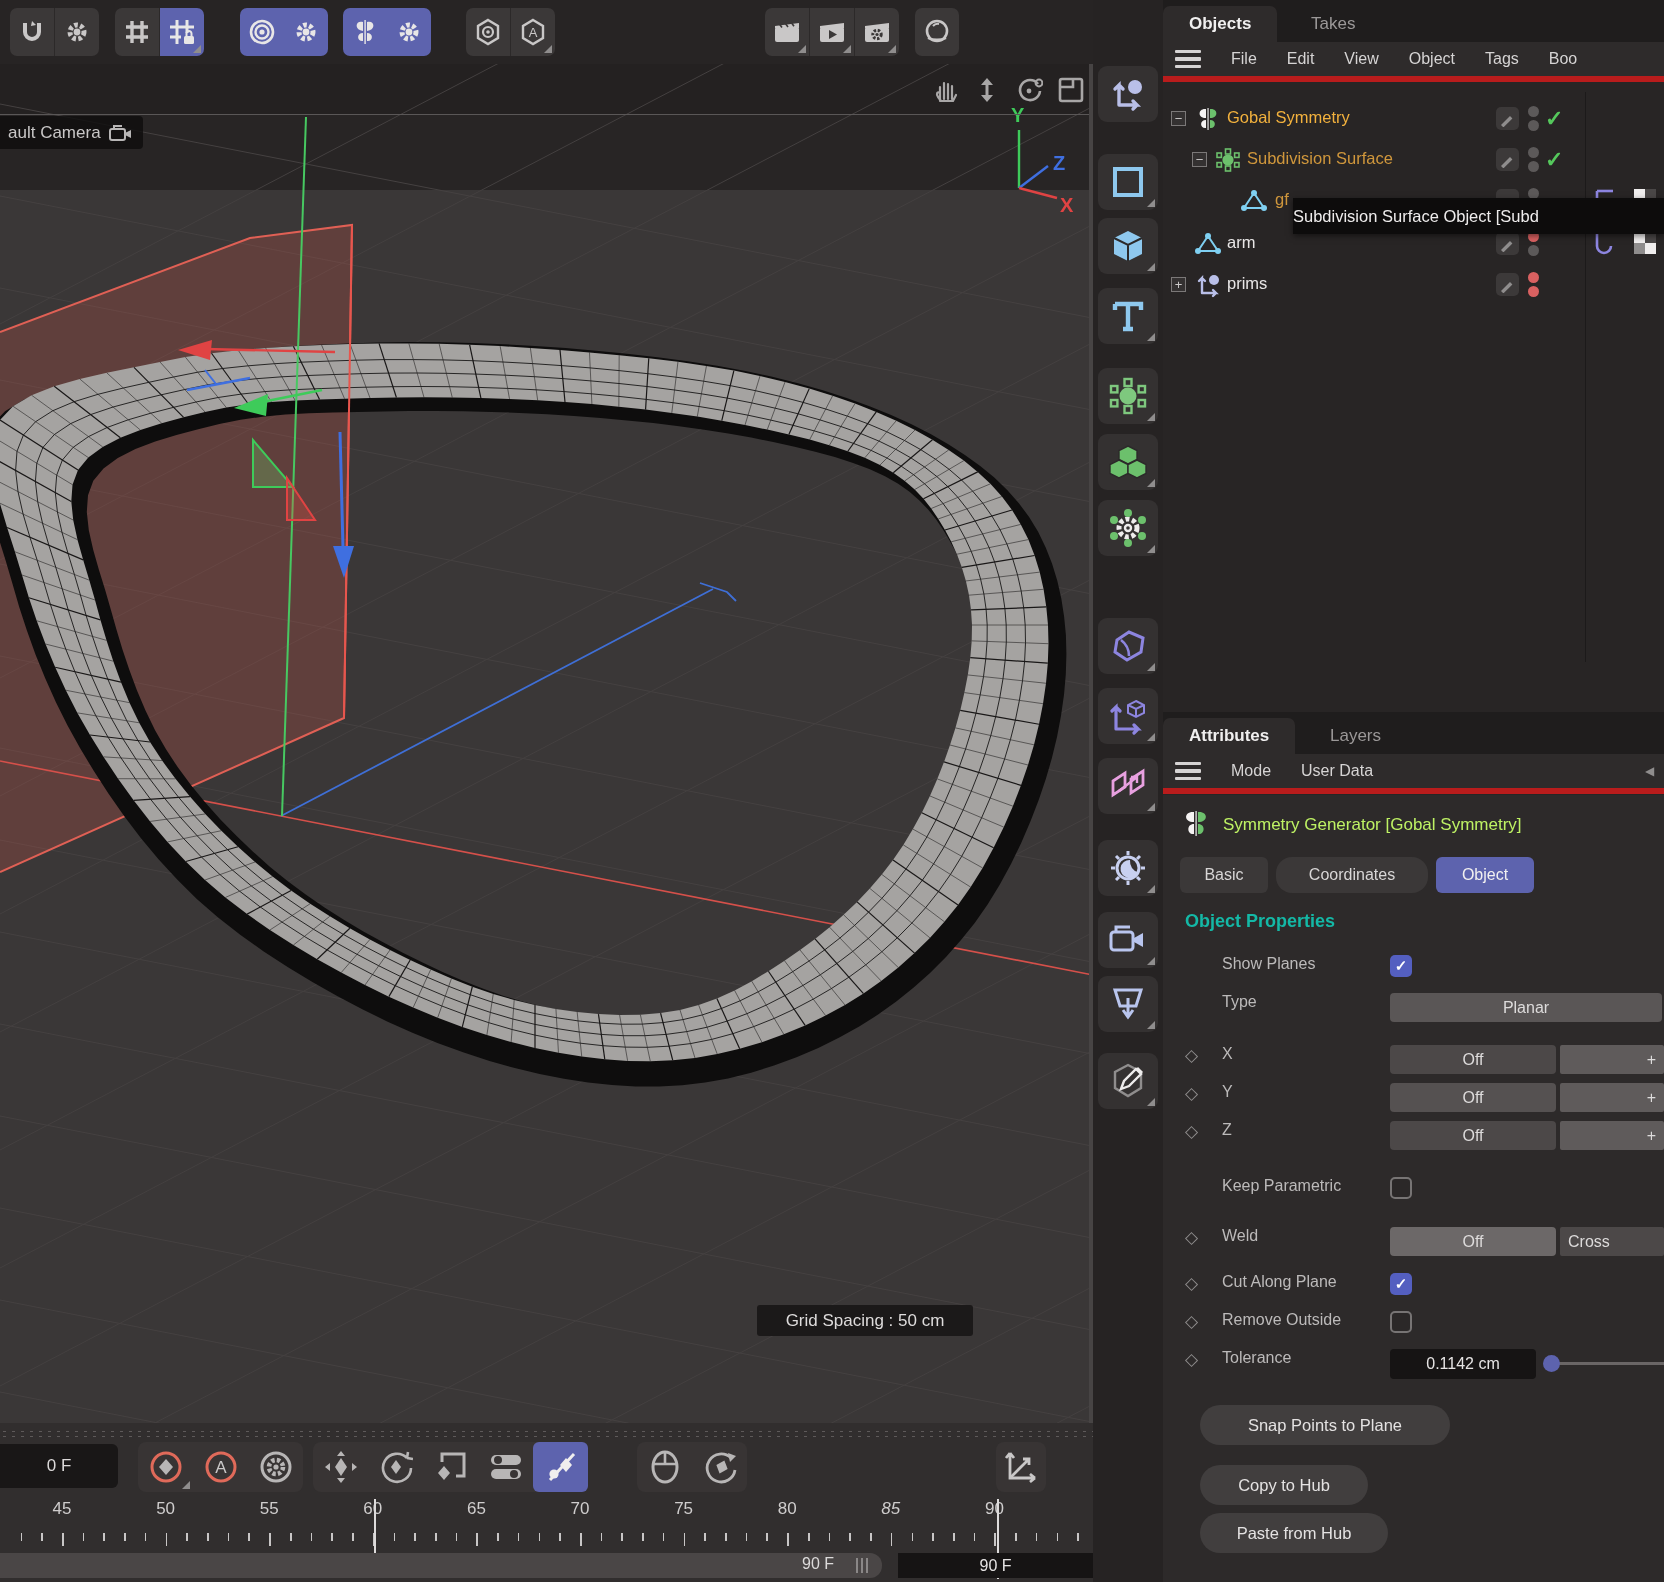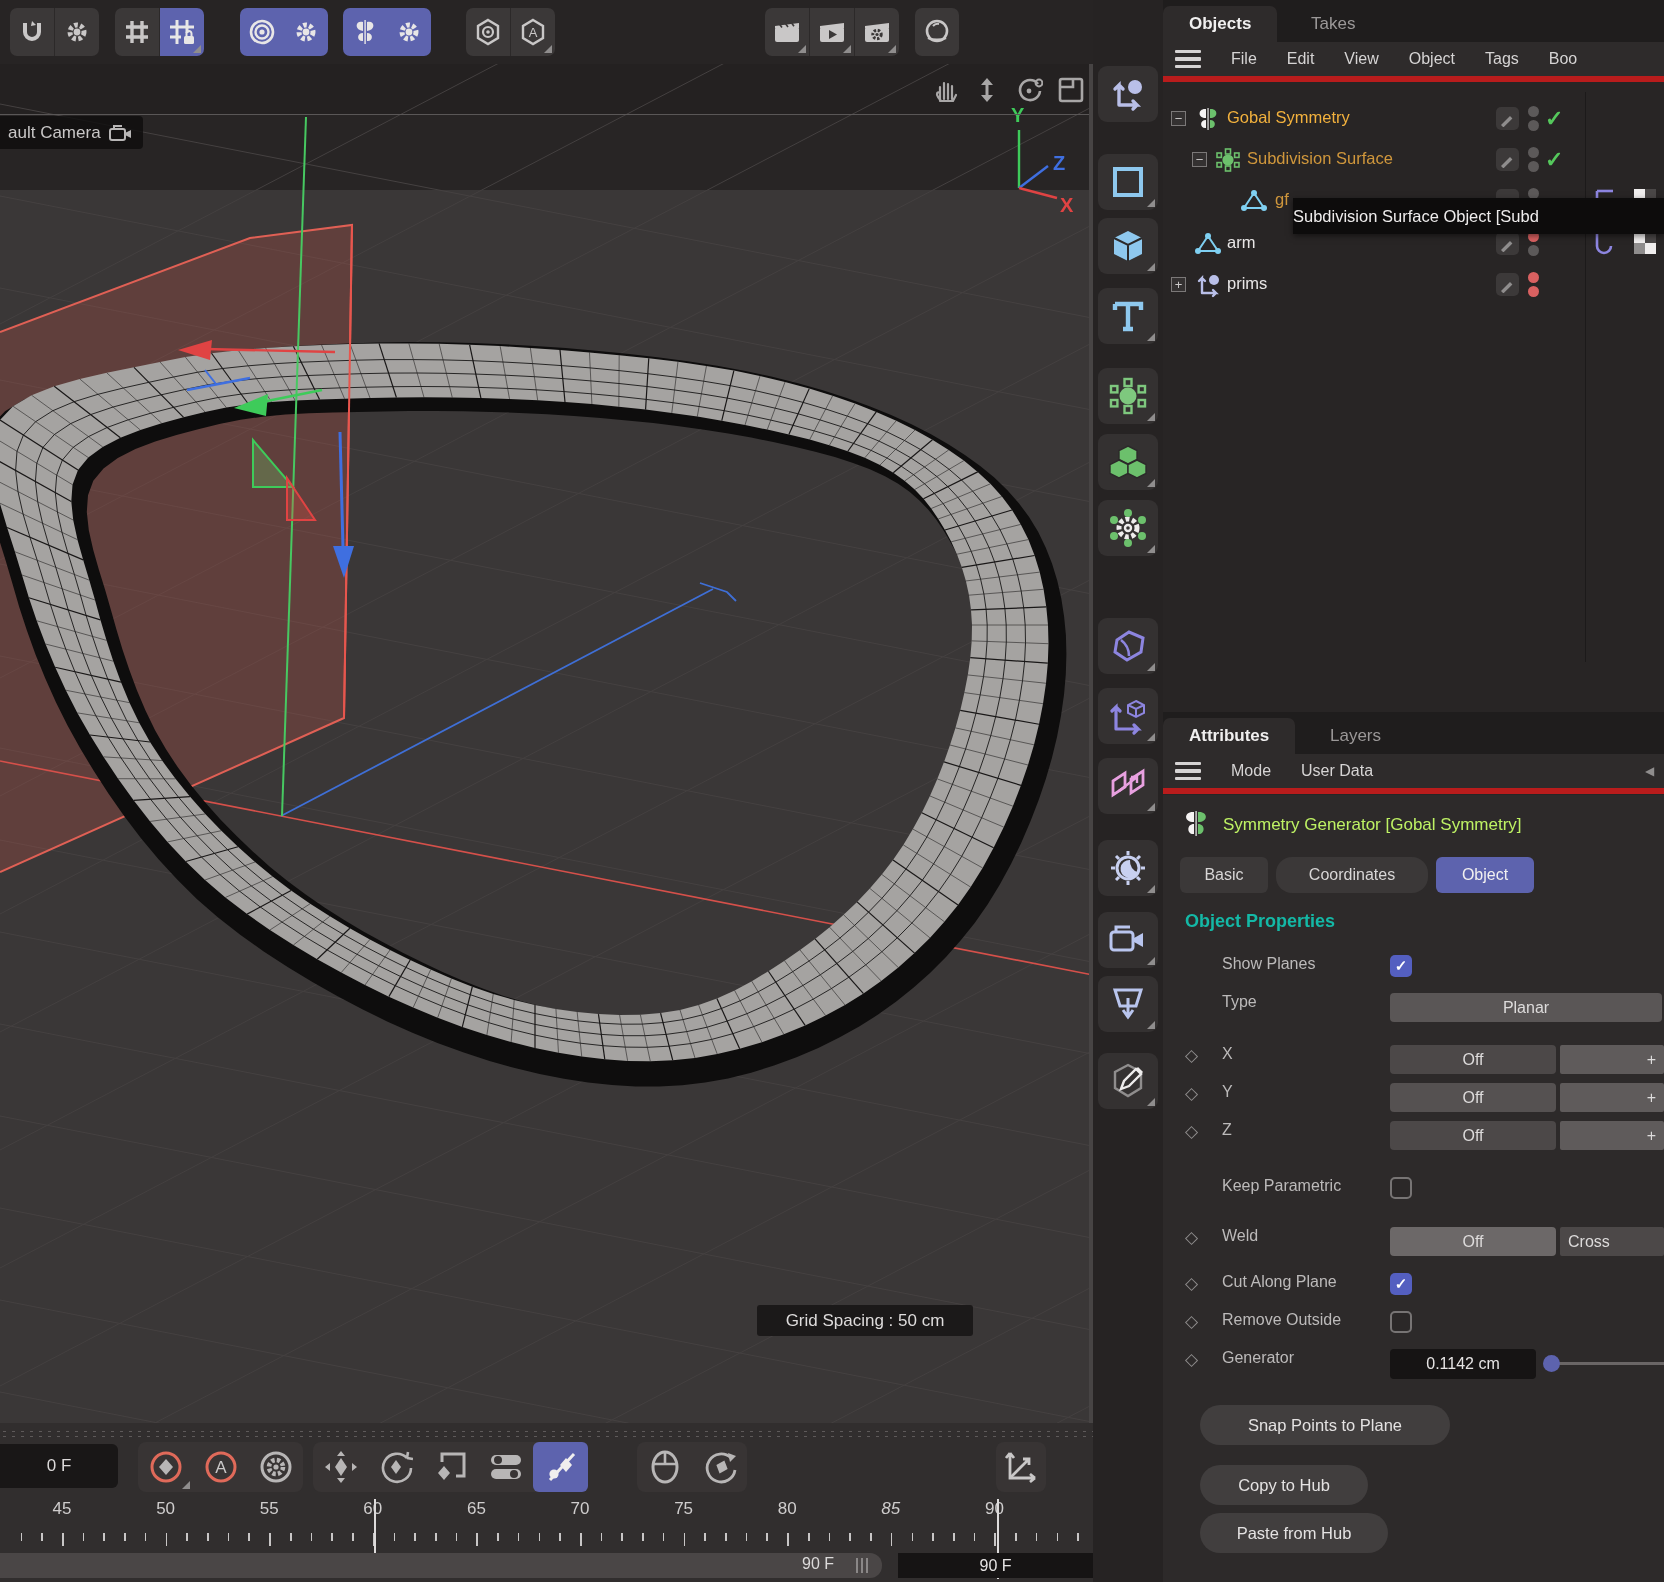--- a/index.html
+++ b/index.html
@@ -818,21 +818,21 @@
       </div>
 
       <div class="abs" style="top:516px;width:501px;height:30px">
         <span class="attr-diamond">◇</span>
         <span class="attr-label">Remove Outside</span>
         <div class="checkbox off"></div>
       </div>
 
       <div class="abs" style="top:554px;width:501px;height:32px">
         <span class="attr-diamond">◇</span>
-        <span class="attr-label">Generator</span>
+        <span class="attr-label">Tolerance</span>
         <div class="abs" style="left:227px;width:146px;height:30px;background:#161414;border-radius:4px;color:#e6e4e4;font-size:16px;display:flex;align-items:center;justify-content:center">
             <span>0.1142 cm</span>
           </div>
         <div class="abs" style="left:384px;top:13px;width:117px;height:3px;background:#6a6666"></div>
         <div class="abs" style="left:380px;top:6px;width:17px;height:17px;border-radius:50%;background:#5d63ae"></div>
       </div>
 
       <div class="pill" style="top:610px;width:250px">
           <span>Snap Points to Plane</span>
         </div>

